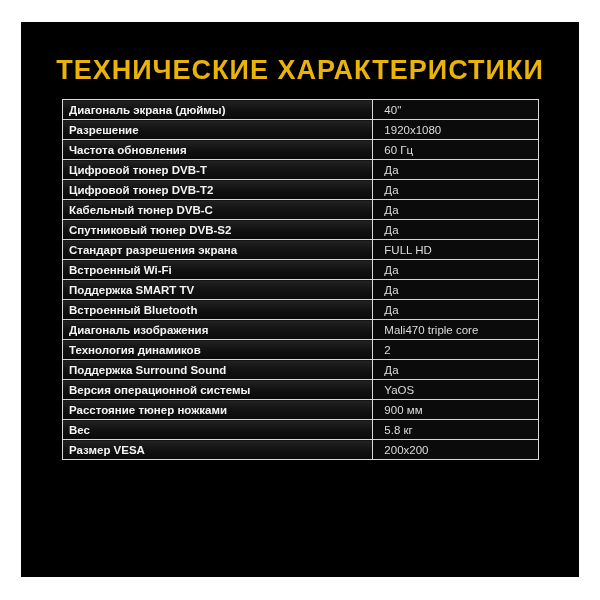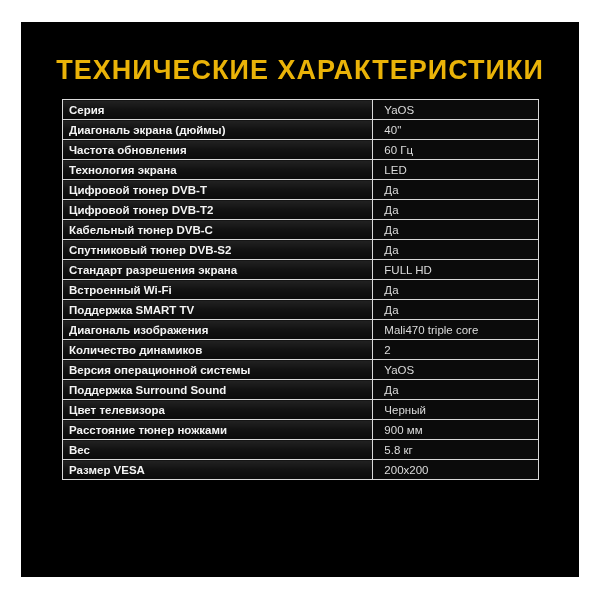--- a/index.html
+++ b/index.html
@@ -35,34 +35,30 @@
 </style>
 </head>
 <body>
 
 <div class="canvas">
   <div class="title">ТЕХНИЧЕСКИЕ ХАРАКТЕРИСТИКИ</div>
 
   <table class="spec-table">
     <tbody id="spec-tbody">
         <tr>
-          <td class="cell-label">Серия</td>
-          <td class="cell-value">YaOS</td>
-        </tr>
-        <tr>
           <td class="cell-label">Диагональ экрана (дюймы)</td>
           <td class="cell-value">40"</td>
         </tr>
         <tr>
+          <td class="cell-label">Разрешение</td>
+          <td class="cell-value">1920x1080</td>
+        </tr>
+        <tr>
           <td class="cell-label">Частота обновления</td>
           <td class="cell-value">60 Гц</td>
-        </tr>
-        <tr>
-          <td class="cell-label">Технология экрана</td>
-          <td class="cell-value">LED</td>
         </tr>
         <tr>
           <td class="cell-label">Цифровой тюнер DVB-T</td>
           <td class="cell-value">Да</td>
         </tr>
         <tr>
           <td class="cell-label">Цифровой тюнер DVB-T2</td>
           <td class="cell-value">Да</td>
         </tr>
         <tr>
@@ -79,38 +75,38 @@
         </tr>
         <tr>
           <td class="cell-label">Встроенный Wi-Fi</td>
           <td class="cell-value">Да</td>
         </tr>
         <tr>
           <td class="cell-label">Поддержка SMART TV</td>
           <td class="cell-value">Да</td>
         </tr>
         <tr>
+          <td class="cell-label">Встроенный Bluetooth</td>
+          <td class="cell-value">Да</td>
+        </tr>
+        <tr>
           <td class="cell-label">Диагональ изображения</td>
           <td class="cell-value">Mali470 triple core</td>
         </tr>
         <tr>
-          <td class="cell-label">Количество динамиков</td>
+          <td class="cell-label">Технология динамиков</td>
           <td class="cell-value">2</td>
-        </tr>
-        <tr>
-          <td class="cell-label">Версия операционной системы</td>
-          <td class="cell-value">YaOS</td>
         </tr>
         <tr>
           <td class="cell-label">Поддержка Surround Sound</td>
           <td class="cell-value">Да</td>
         </tr>
         <tr>
-          <td class="cell-label">Цвет телевизора</td>
-          <td class="cell-value">Черный</td>
+          <td class="cell-label">Версия операционной системы</td>
+          <td class="cell-value">YaOS</td>
         </tr>
         <tr>
           <td class="cell-label">Расстояние тюнер ножками</td>
           <td class="cell-value">900 мм</td>
         </tr>
         <tr>
           <td class="cell-label">Вес</td>
           <td class="cell-value">5.8 кг</td>
         </tr>
         <tr>

